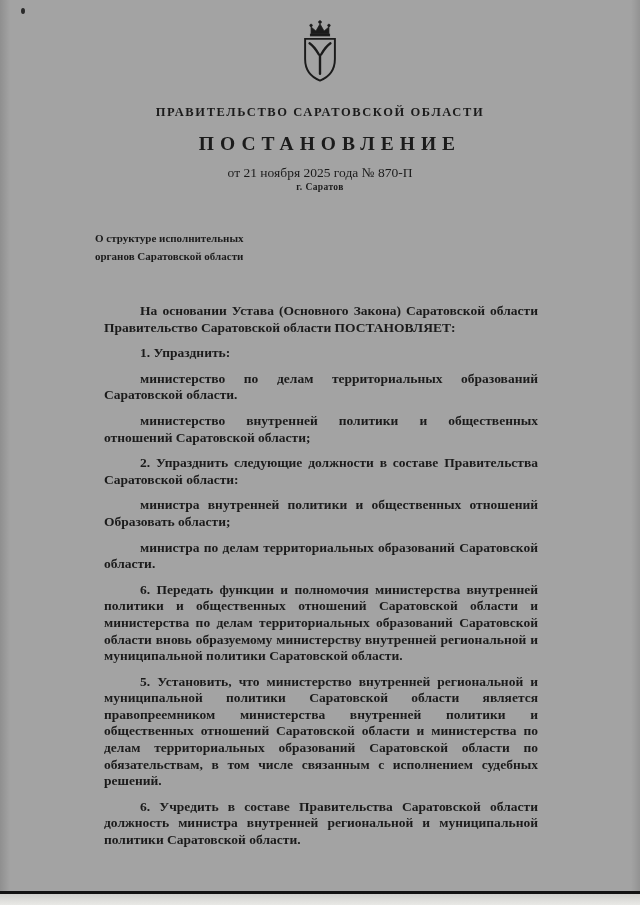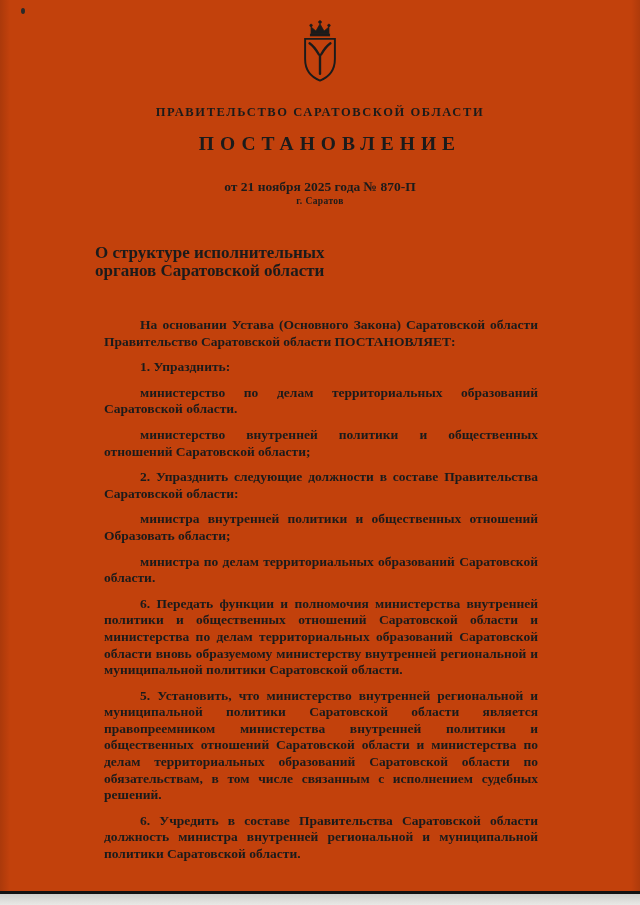--- a/index.html
+++ b/index.html
@@ -1,21 +1,21 @@
 <!DOCTYPE html>
 <html><head>
 <meta charset="utf-8">
 <style>
   html, body { margin: 0; padding: 0; background: #ffffff; }
   .page {
     position: relative;
     width: 640px;
     height: 905px;
     margin: 0 auto;
-    background: #c2410c;
+    background: #a3a3a3;
     font-family: "Liberation Serif", "DejaVu Serif", serif;
     color: #1b1b1b;
     overflow: hidden;
   }
   
   .edge-left {
     position: absolute; left: 0; top: 0; bottom: 0; width: 10px;
     background: linear-gradient(to right, rgba(0,0,0,0.12), rgba(0,0,0,0));
     pointer-events: none;
   }
@@ -51,36 +51,36 @@
   }
   .doc-type {
     margin-top: 13px;
     text-align: center;
     font-size: 19.5px;
     font-weight: bold;
     letter-spacing: 6px;
     padding-left: 20px; 
   }
   .date-line {
-    margin-top: 24px;
+    margin-top: 10px;
     text-align: center;
     font-size: 13.5px;
-    font-weight: bold;
+    font-weight: normal;
   }
   .city-line {
     margin-top: 1px;
     text-align: center;
     font-size: 9.5px;
     font-weight: bold;
     letter-spacing: 0.4px;
   }
   
   .subject {
     margin: 38px 0 0 95px;
-    font-size: 17px;
+    font-size: 11px;
     font-weight: bold;
     line-height: 17.5px;
   }
   
   .body-text {
     margin: 38px 0 0 95px;
     width: 452px;
     font-size: 13.5px;
     font-weight: bold;
     line-height: 16.6px;

